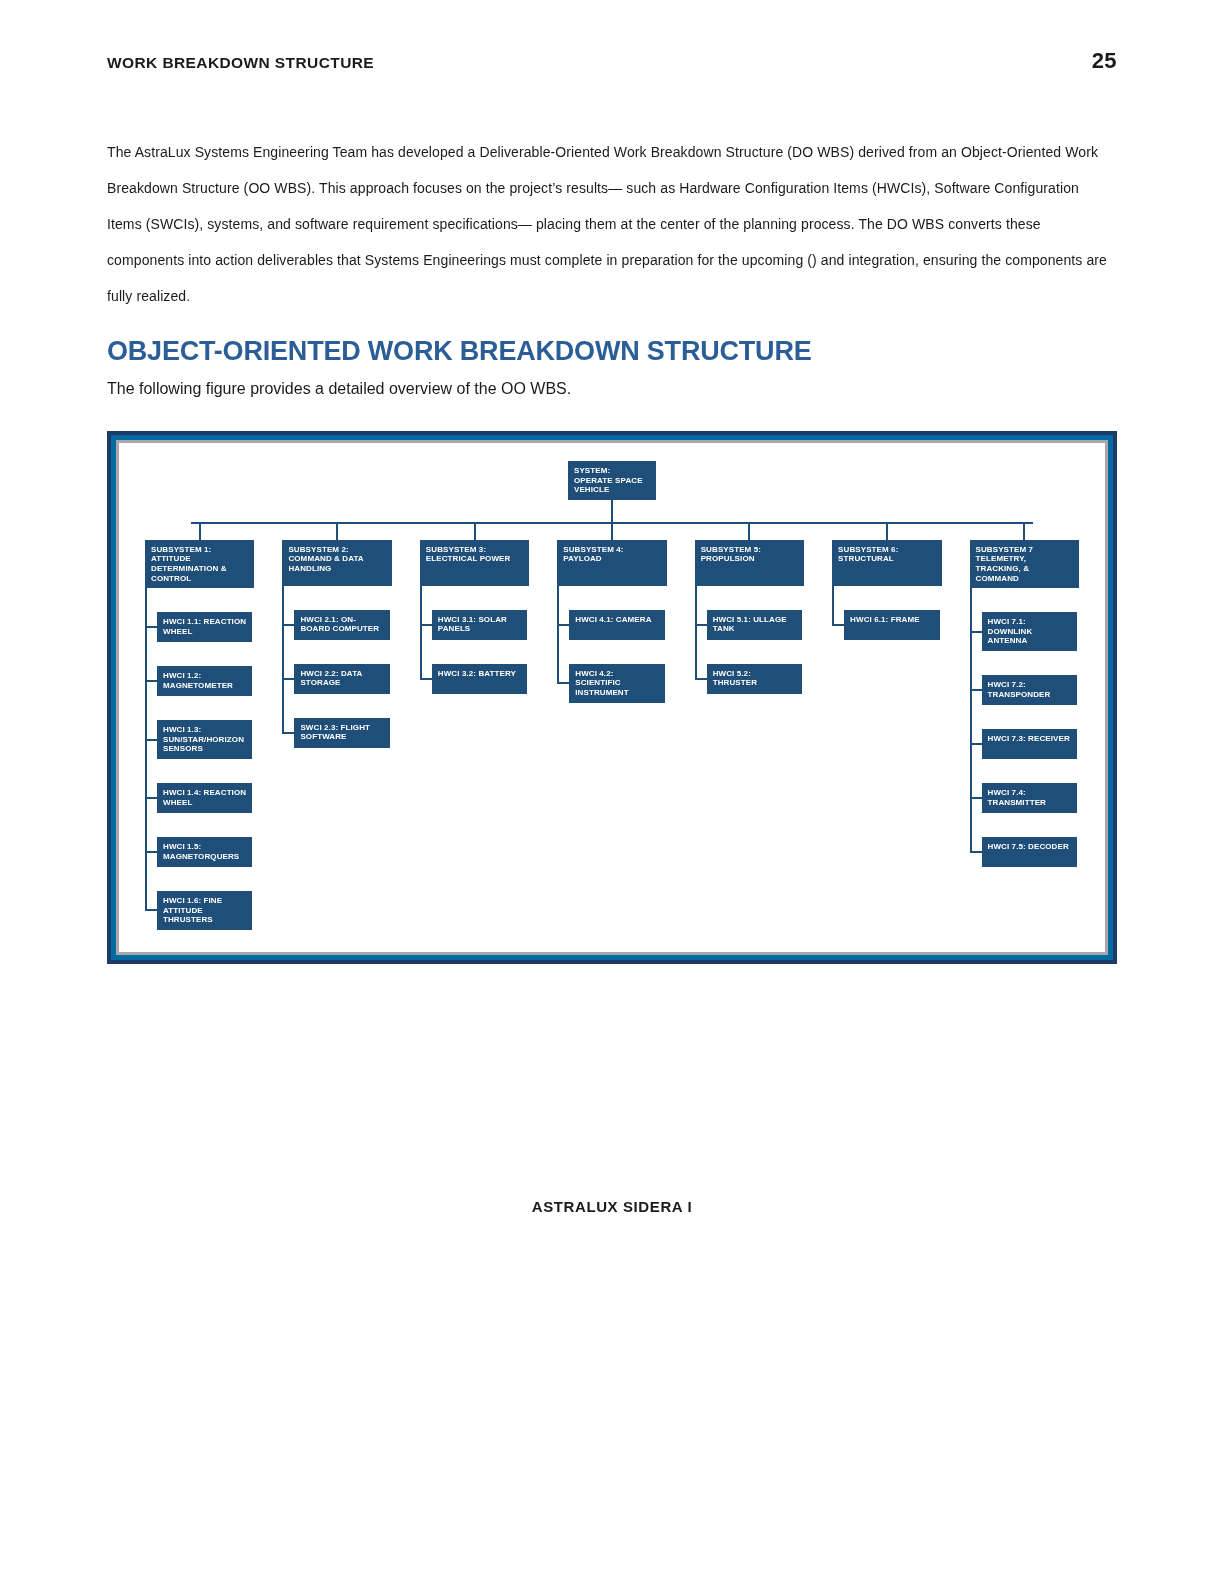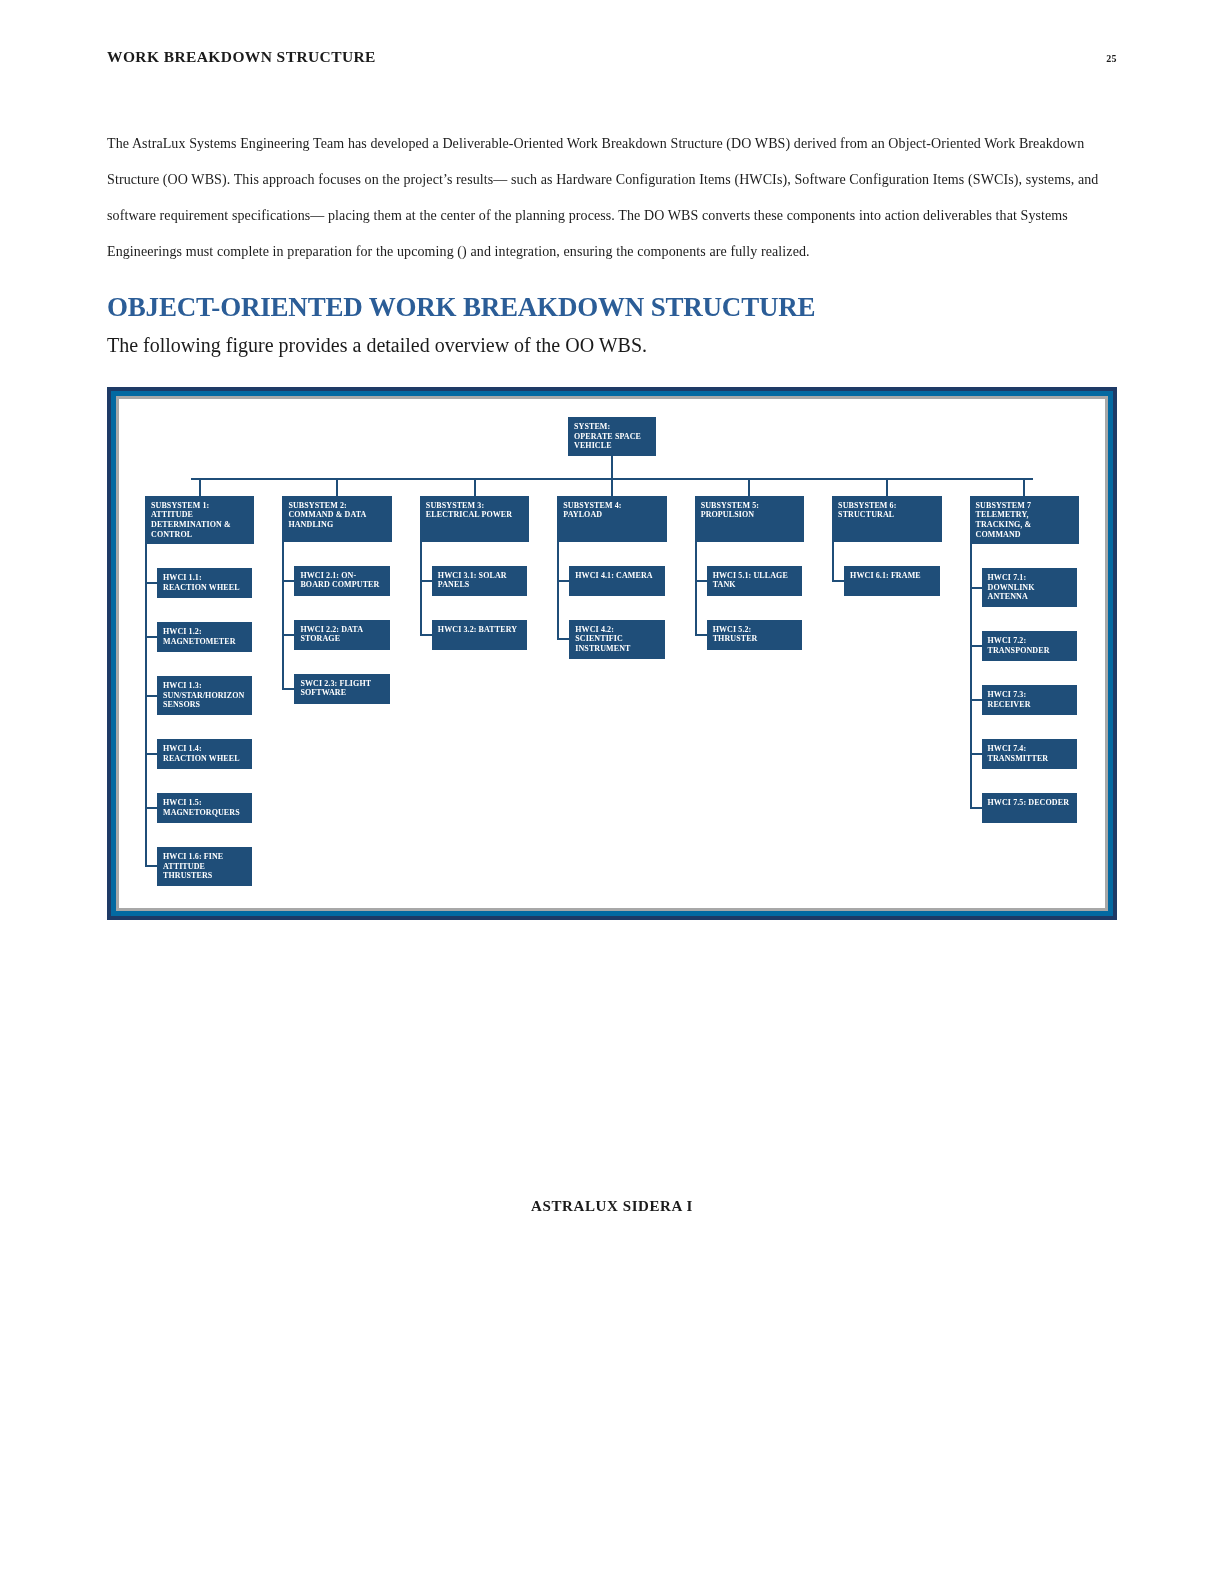--- a/index.html
+++ b/index.html
@@ -13,49 +13,48 @@
   *{box-sizing:border-box;margin:0;padding:0;}
   html,body{background:#ffffff;}
   body{font-family:"Liberation Sans","DejaVu Sans",sans-serif;color:var(--text);}
   .page{
     position:relative;
     width:1224px;
     height:1240px;
     margin:0 auto;
     background:#ffffff;
     overflow:hidden;
-    font-family:Liberation Serif, serif;
   }
   .page-header{
     display:flex;
     justify-content:space-between;
     align-items:baseline;
     padding:48px 107px 0 107px;
     font-weight:bold;
     font-size:15.5px;
     letter-spacing:.4px;
   }
-  .page-number{font-size:10px;}
+  .page-number{font-size:22px;}
   .content{padding:0 107px;}
   .intro{
     margin-top:60px;
     font-size:14px;
     line-height:36px;
     letter-spacing:.1px;
   }
   .section-heading{
     margin-top:22px;
     font-size:27px;
     font-weight:bold;
     letter-spacing:-.2px;
     color:var(--heading-blue);
   }
   .section-subtext{
     margin-top:6px;
-    font-size:20px;
+    font-size:16px;
     line-height:32px;
   }
   
   .wbs-figure{
     margin-top:26px;
     border:4px solid var(--frame-outer);
     padding:5px;
     background:#0369a1;
   }
   .wbs-frame-inner{

